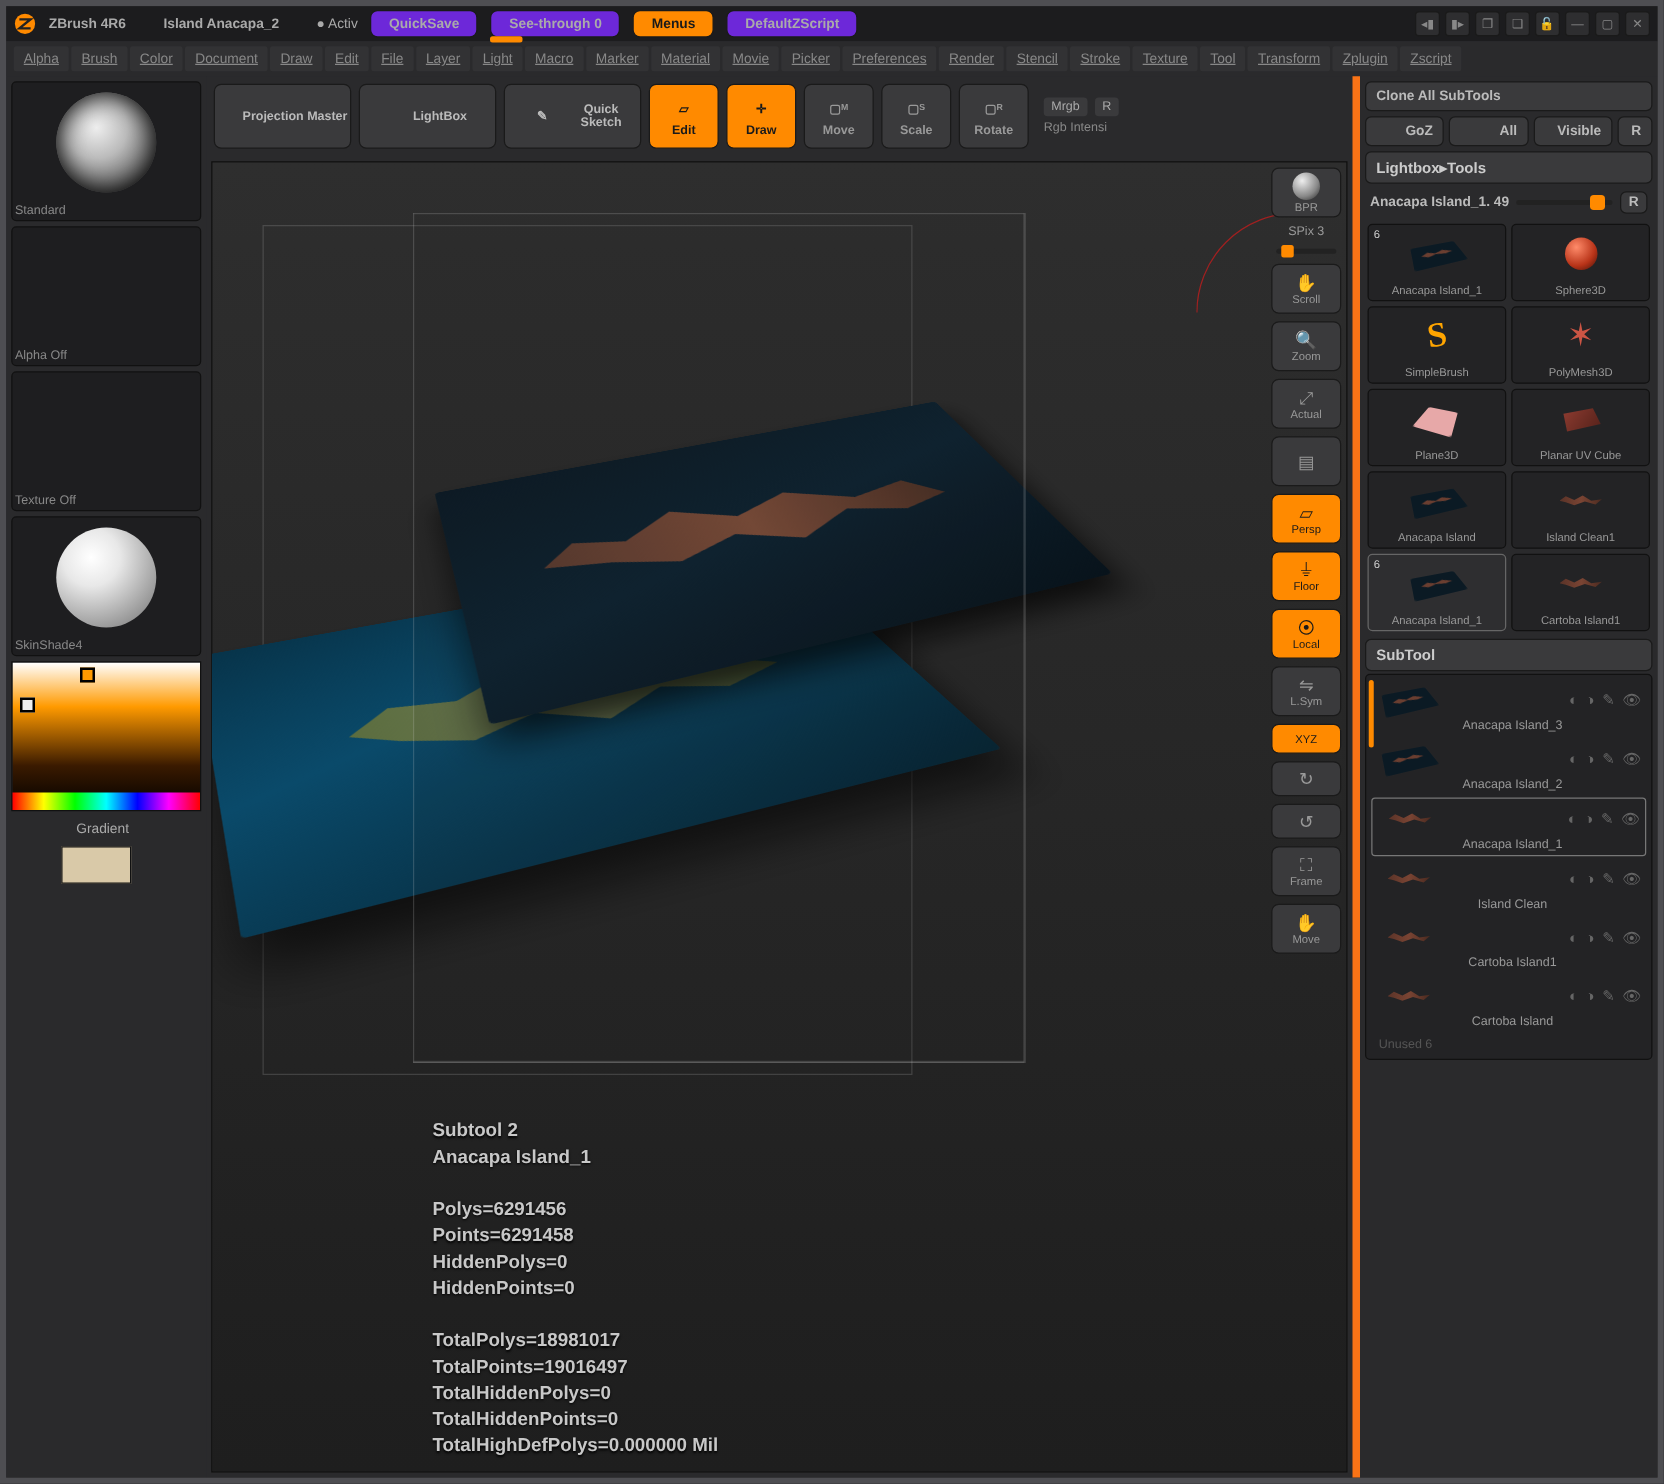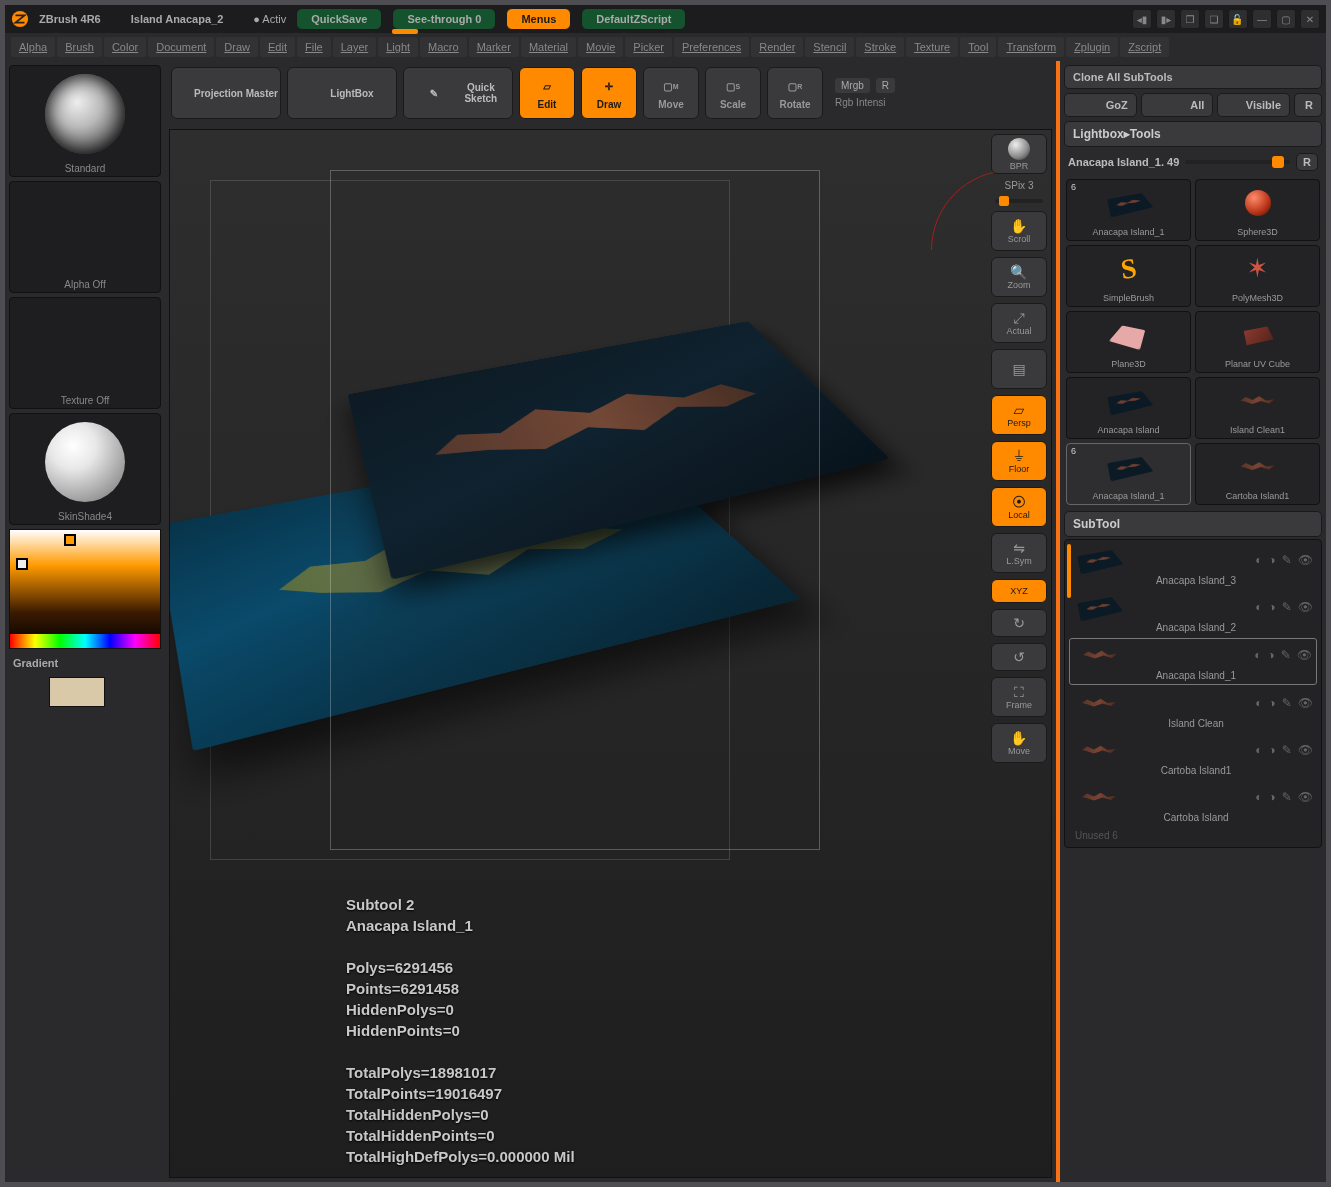--- a/index.html
+++ b/index.html
@@ -5,48 +5,48 @@
 * { margin:0; padding:0; box-sizing:border-box; font-family:Verdana,Arial,sans-serif; }
 body { background:#4e4e52; color:#9a9a9a; font-size:11px; width:1331px; height:1187px; overflow:hidden; }
 .app { display:flex; flex-direction:column; height:100%; background:#2a2a2c; border:5px solid #4e4e52; }
 
 
 .titlebar { display:flex; align-items:center; height:28px; background:#1c1c1e; padding:0 6px; gap:10px; }
 .titlebar .logo { width:18px; height:18px; }
 .titlebar .title-text { color:#aaa; font-weight:bold; }
 .titlebar .proj { color:#aaa; font-weight:bold; margin-left:20px; }
 .titlebar .activ { color:#aaa; margin-left:20px; }
-.tb-btn { background:#14532d; border:1px solid #1a1a1a; border-radius:6px; padding:4px 14px; color:#aaa; font-size:11px; font-weight:bold; }
+.tb-btn { background:#6d28d9; border:1px solid #1a1a1a; border-radius:6px; padding:4px 14px; color:#aaa; font-size:11px; font-weight:bold; }
 .tb-btn.orange { background:#ff8a00; color:#1a1a1a; }
 .tb-slot { display:flex; align-items:center; gap:6px; }
 .spacer { flex:1; }
 .win-icons { display:flex; gap:4px; }
 .win-icons .wi { width:20px; height:20px; background:#2e2e30; border:1px solid #1a1a1a; border-radius:3px; display:flex; align-items:center; justify-content:center; color:#888; font-size:10px; }
 
 
 .menubar { display:flex; flex-wrap:wrap; gap:2px; padding:4px 6px; background:#2a2a2c; }
 .menubar .mi { background:#323234; padding:4px 8px; color:#888; font-size:11px; border-radius:2px; cursor:pointer;text-decoration:underline; }
 
 
 .main-row { display:flex; flex:1; min-height:0; }
 
 
 .left-shelf { width:160px; background:#2a2a2c; display:flex; flex-direction:column; gap:4px; padding:4px; }
-.shelf-slot { background:#1e1e20; border:1px solid #111; border-radius:4px; height:112px; display:flex; flex-direction:column; align-items:center; justify-content:flex-end; position:relative; }
+.shelf-slot { background:#1e1e20; border:1px solid #111; border-radius:4px; height:112px; display:flex; flex-direction:column; justify-content:flex-end; position:relative; }
 .shelf-slot .slot-label { font-size:10px; color:#888; padding:2px; }
 .shelf-slot .preview { flex:1; width:100%; display:flex; align-items:center; justify-content:center; }
 .swirl { width:80px; height:80px; border-radius:50%; background:radial-gradient(circle at 40% 35%, #eee 0%, #bbb 35%, #555 80%); box-shadow:inset 0 0 20px #000; }
 .dots-arc { position:relative; width:90px; height:60px; }
 .dots-arc .d { position:absolute; width:14px; height:14px; background:#fff; border-radius:50%; }
 .sphere-white { width:80px; height:80px; border-radius:50%; background:radial-gradient(circle at 35% 30%, #fff 0%, #e8e8e8 30%, #888 85%, #333 100%); }
 .color-picker { height:120px; background:linear-gradient(to bottom, #fff 0%, #ff9a00 30%, #3a1a00 70%, #000 100%); border:1px solid #111; position:relative; }
 .color-picker .hue { position:absolute; bottom:0; left:0; right:0; height:14px; background:linear-gradient(to right,#f00,#ff0,#0f0,#0ff,#00f,#f0f,#f00); }
 .color-picker .m1 { position:absolute; width:12px; height:12px; border:2px solid #000; background:#ff9a00; top:4px; left:54px; }
 .color-picker .m2 { position:absolute; width:12px; height:12px; border:2px solid #000; background:#eee; top:28px; left:6px; }
-.gradient-lbl { color:#aaa; font-weight:bold; padding:4px; }
+.gradient-lbl { color:#aaa; font-weight:normal; padding:4px;margin-left:48px; }
 
 
 .center { flex:1; display:flex; flex-direction:column; background:#2a2a2c; }
 .tool-row { display:flex; gap:6px; padding:6px; align-items:stretch; height:64px; }
 .tool-btn { background:#3a3a3c; border:1px solid #1a1a1a; border-radius:6px; width:56px; display:flex; flex-direction:column; align-items:center; justify-content:center; gap:2px; color:#999; font-size:10px; font-weight:bold; }
 .tool-btn .ico { width:20px; height:20px; display:flex; align-items:center; justify-content:center; }
 .tool-btn.active { background:#ff8a00; color:#1a1a1a; }
 .tool-btn.wide { width:110px; flex-direction:row; gap:6px; color:#bbb;padding-left:20px; }
 .tool-info { display:flex; flex-direction:column; justify-content:center; gap:4px; font-size:10px; color:#888; padding-left:6px; }
 .tool-info .r { background:#3a3a3c; padding:2px 6px; border-radius:3px; color:#aaa; }
@@ -96,21 +96,21 @@
 
 .right-dock { position:absolute; right:4px; top:4px; bottom:4px; width:56px; display:flex; flex-direction:column; gap:6px; }
 .dock-btn { background:#3a3a3c; border:1px solid #1a1a1a; border-radius:6px; height:40px; display:flex; flex-direction:column; align-items:center; justify-content:center; color:#999; font-size:9px; gap:1px; }
 .dock-btn.active { background:#ff8a00; color:#1a1a1a; }
 .dock-btn .ico { font-size:14px; line-height:1; }
 .dock-label { color:#999; font-size:10px; text-align:center; }
 .dock-slider { height:4px; background:#222; border-radius:2px; position:relative; margin:2px 4px; }
 .dock-slider .knob { position:absolute; left:4px; top:-3px; width:10px; height:10px; background:#ff8a00; border-radius:2px; }
 
 
-.right-panel { width:270px; background:#2a2a2c; border-left:4px solid #f97316; display:flex; flex-direction:column; gap:4px; padding:4px; overflow:hidden; }
+.right-panel { width:244px; background:#2a2a2c; border-left:6px solid #f97316; display:flex; flex-direction:column; gap:4px; padding:4px; overflow:hidden; }
 .panel-btn { background:#3a3a3c; border:1px solid #1a1a1a; border-radius:5px; padding:5px 8px; color:#bbb; font-weight:bold; font-size:11px; }
 .panel-row { display:flex; gap:4px; }
 .panel-row .panel-btn { flex:1; text-align:right; }
 .panel-row .panel-btn.small { flex:0 0 28px; }
 .panel-header { background:#3a3a3c; border:1px solid #1a1a1a; border-radius:5px; padding:5px 8px; color:#ccc; font-weight:bold; font-size:12px; }
 .slider-row { display:flex; align-items:center; gap:6px; padding:2px 4px; }
 .slider-row .track { flex:1; height:4px; background:#222; border-radius:2px; position:relative; }
 .slider-row .track .knob { position:absolute; right:6px; top:-4px; width:12px; height:12px; background:#ff8a00; border-radius:3px; }
 
 .tool-grid { display:grid; grid-template-columns:1fr 1fr; gap:4px; padding:2px; }

